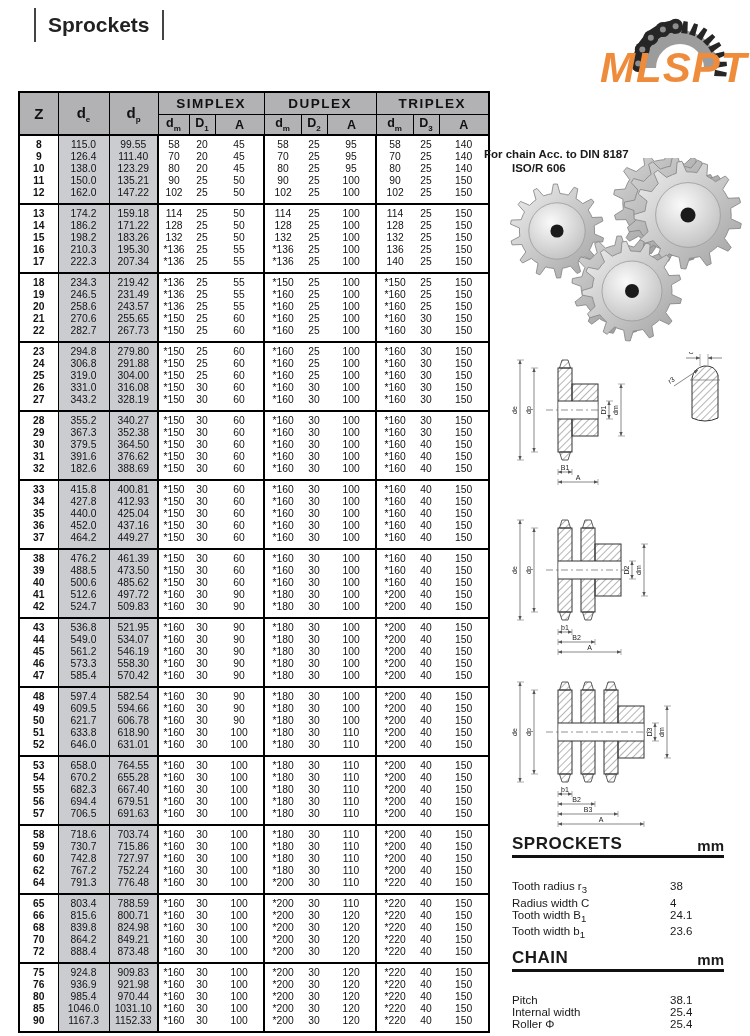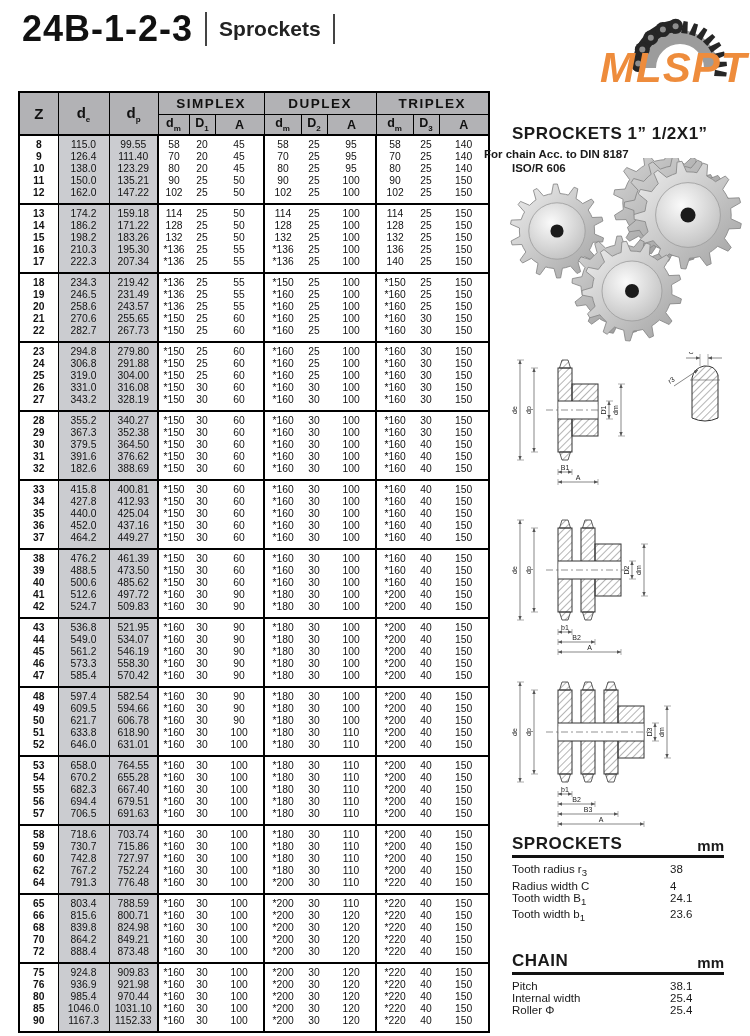--- a/index.html
+++ b/index.html
@@ -33,35 +33,34 @@
   td.c2{padding-right:7px;border-right:2px solid #000;}
   td.c5,td.c8{border-right:2px solid #000;}
   
   .prod-head{position:absolute;left:512px;top:124px;font-size:17px;font-weight:bold;letter-spacing:.5px;}
   .prod-l1{position:absolute;left:484px;top:148px;font-size:11.5px;font-weight:bold;}
   .prod-l2{position:absolute;left:512px;top:162px;font-size:11.5px;font-weight:bold;}
   #photos{position:absolute;left:502px;top:158px;}
   #drawings{position:absolute;left:500px;top:352px;}
   .specs{position:absolute;left:512px;top:834px;width:212px;}
   .spec-head{display:flex;justify-content:space-between;align-items:flex-end;
-             border-bottom:3px solid #111;padding-bottom:1px;margin-top:26px;}
+             border-bottom:3px solid #111;padding-bottom:1px;margin-top:6px;}
   .spec-head .t{font-size:17px;font-weight:bold;letter-spacing:.5px;}
   .spec-head .u{font-size:15px;font-weight:bold;}
-  .spec-rows{margin-top:5px;}
+  .spec-rows{margin-top:22px;}
   .spec-row{display:flex;font-size:11.5px;line-height:12.2px;}
   .spec-label{width:158px;}
   .spec-value{width:54px;}
 </style>
 </head>
 <body>
 
 <div class="page">
 
   <div class="hdr">
-    <span class="model">24B-1-2-3</span>
     <span class="vbar b1"></span>
     <span class="subtitle">Sprockets</span>
     <span class="vbar b2"></span>
   </div>
 
   <svg id="logo-svg" width="158" height="86" viewBox="0 0 158 86">
     <g id="logo-gfx">
         <path d="M 50 66 A 38 38 0 0 1 126 66 L 112 66 A 24 24 0 0 0 64 66 Z" fill="#9c9c9c"></path>
         <polygon points="81.2,31.7 81.0,19.5 85.2,19.1 87.5,31.0" fill="#262626"></polygon>
         <polygon points="89.1,31.0 91.6,19.1 95.8,19.7 95.4,31.8" fill="#262626"></polygon>
@@ -1054,21 +1053,20 @@
           <td class="c6">*200</td>
           <td class="c7">30</td>
           <td class="c8">120</td>
           <td class="c9">*220</td>
           <td class="c10">40</td>
           <td class="c11">150</td>
         </tr>
       </tbody>
     </table>
 
-  <div class="prod-head">SPROCKETS 1” 1/2X1”</div>
   <div class="prod-l1">For chain Acc. to DIN 8187</div>
   <div class="prod-l2">ISO/R 606</div>
 
   <svg id="photos" width="246" height="192" viewBox="0 0 246 192">
       <defs>
         <linearGradient id="mg1" x1="0" y1="0" x2="1" y2="1">
           <stop offset="0%" stop-color="#f0f0f0"></stop>
           <stop offset="100%" stop-color="#a0a0a0"></stop>
         </linearGradient>
         <linearGradient id="mg2" x1="0" y1="0" x2="1" y2="1">

